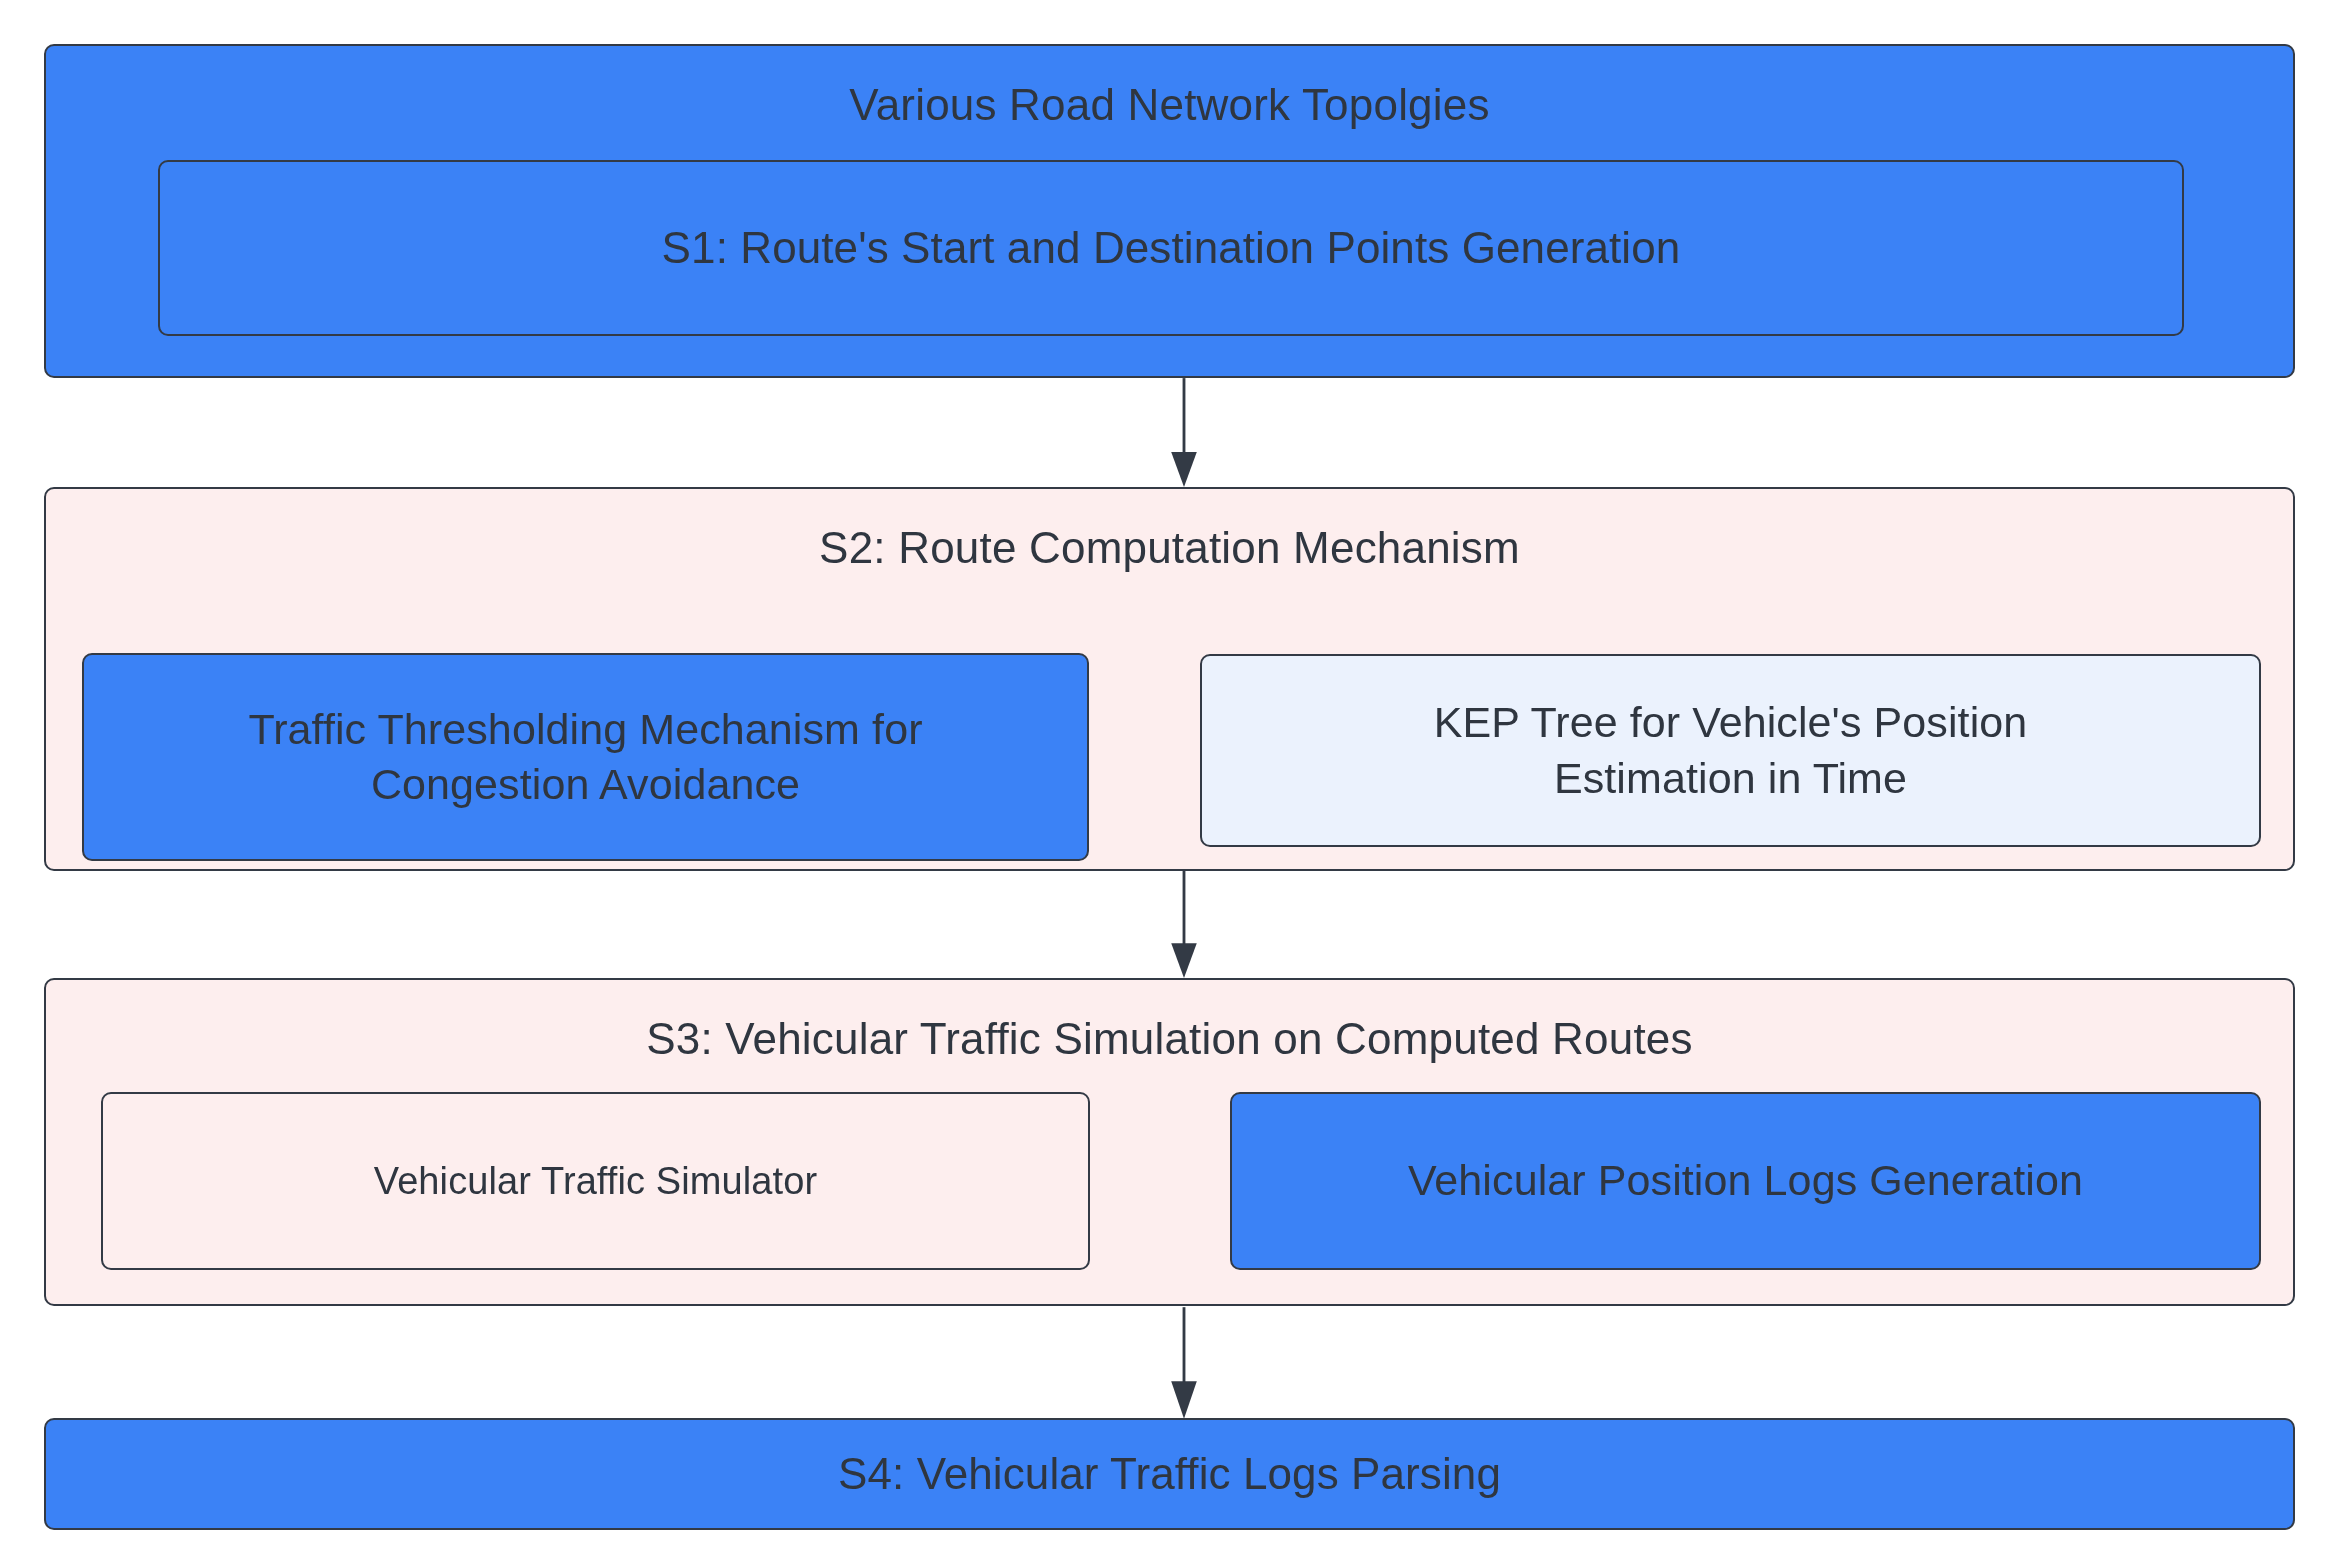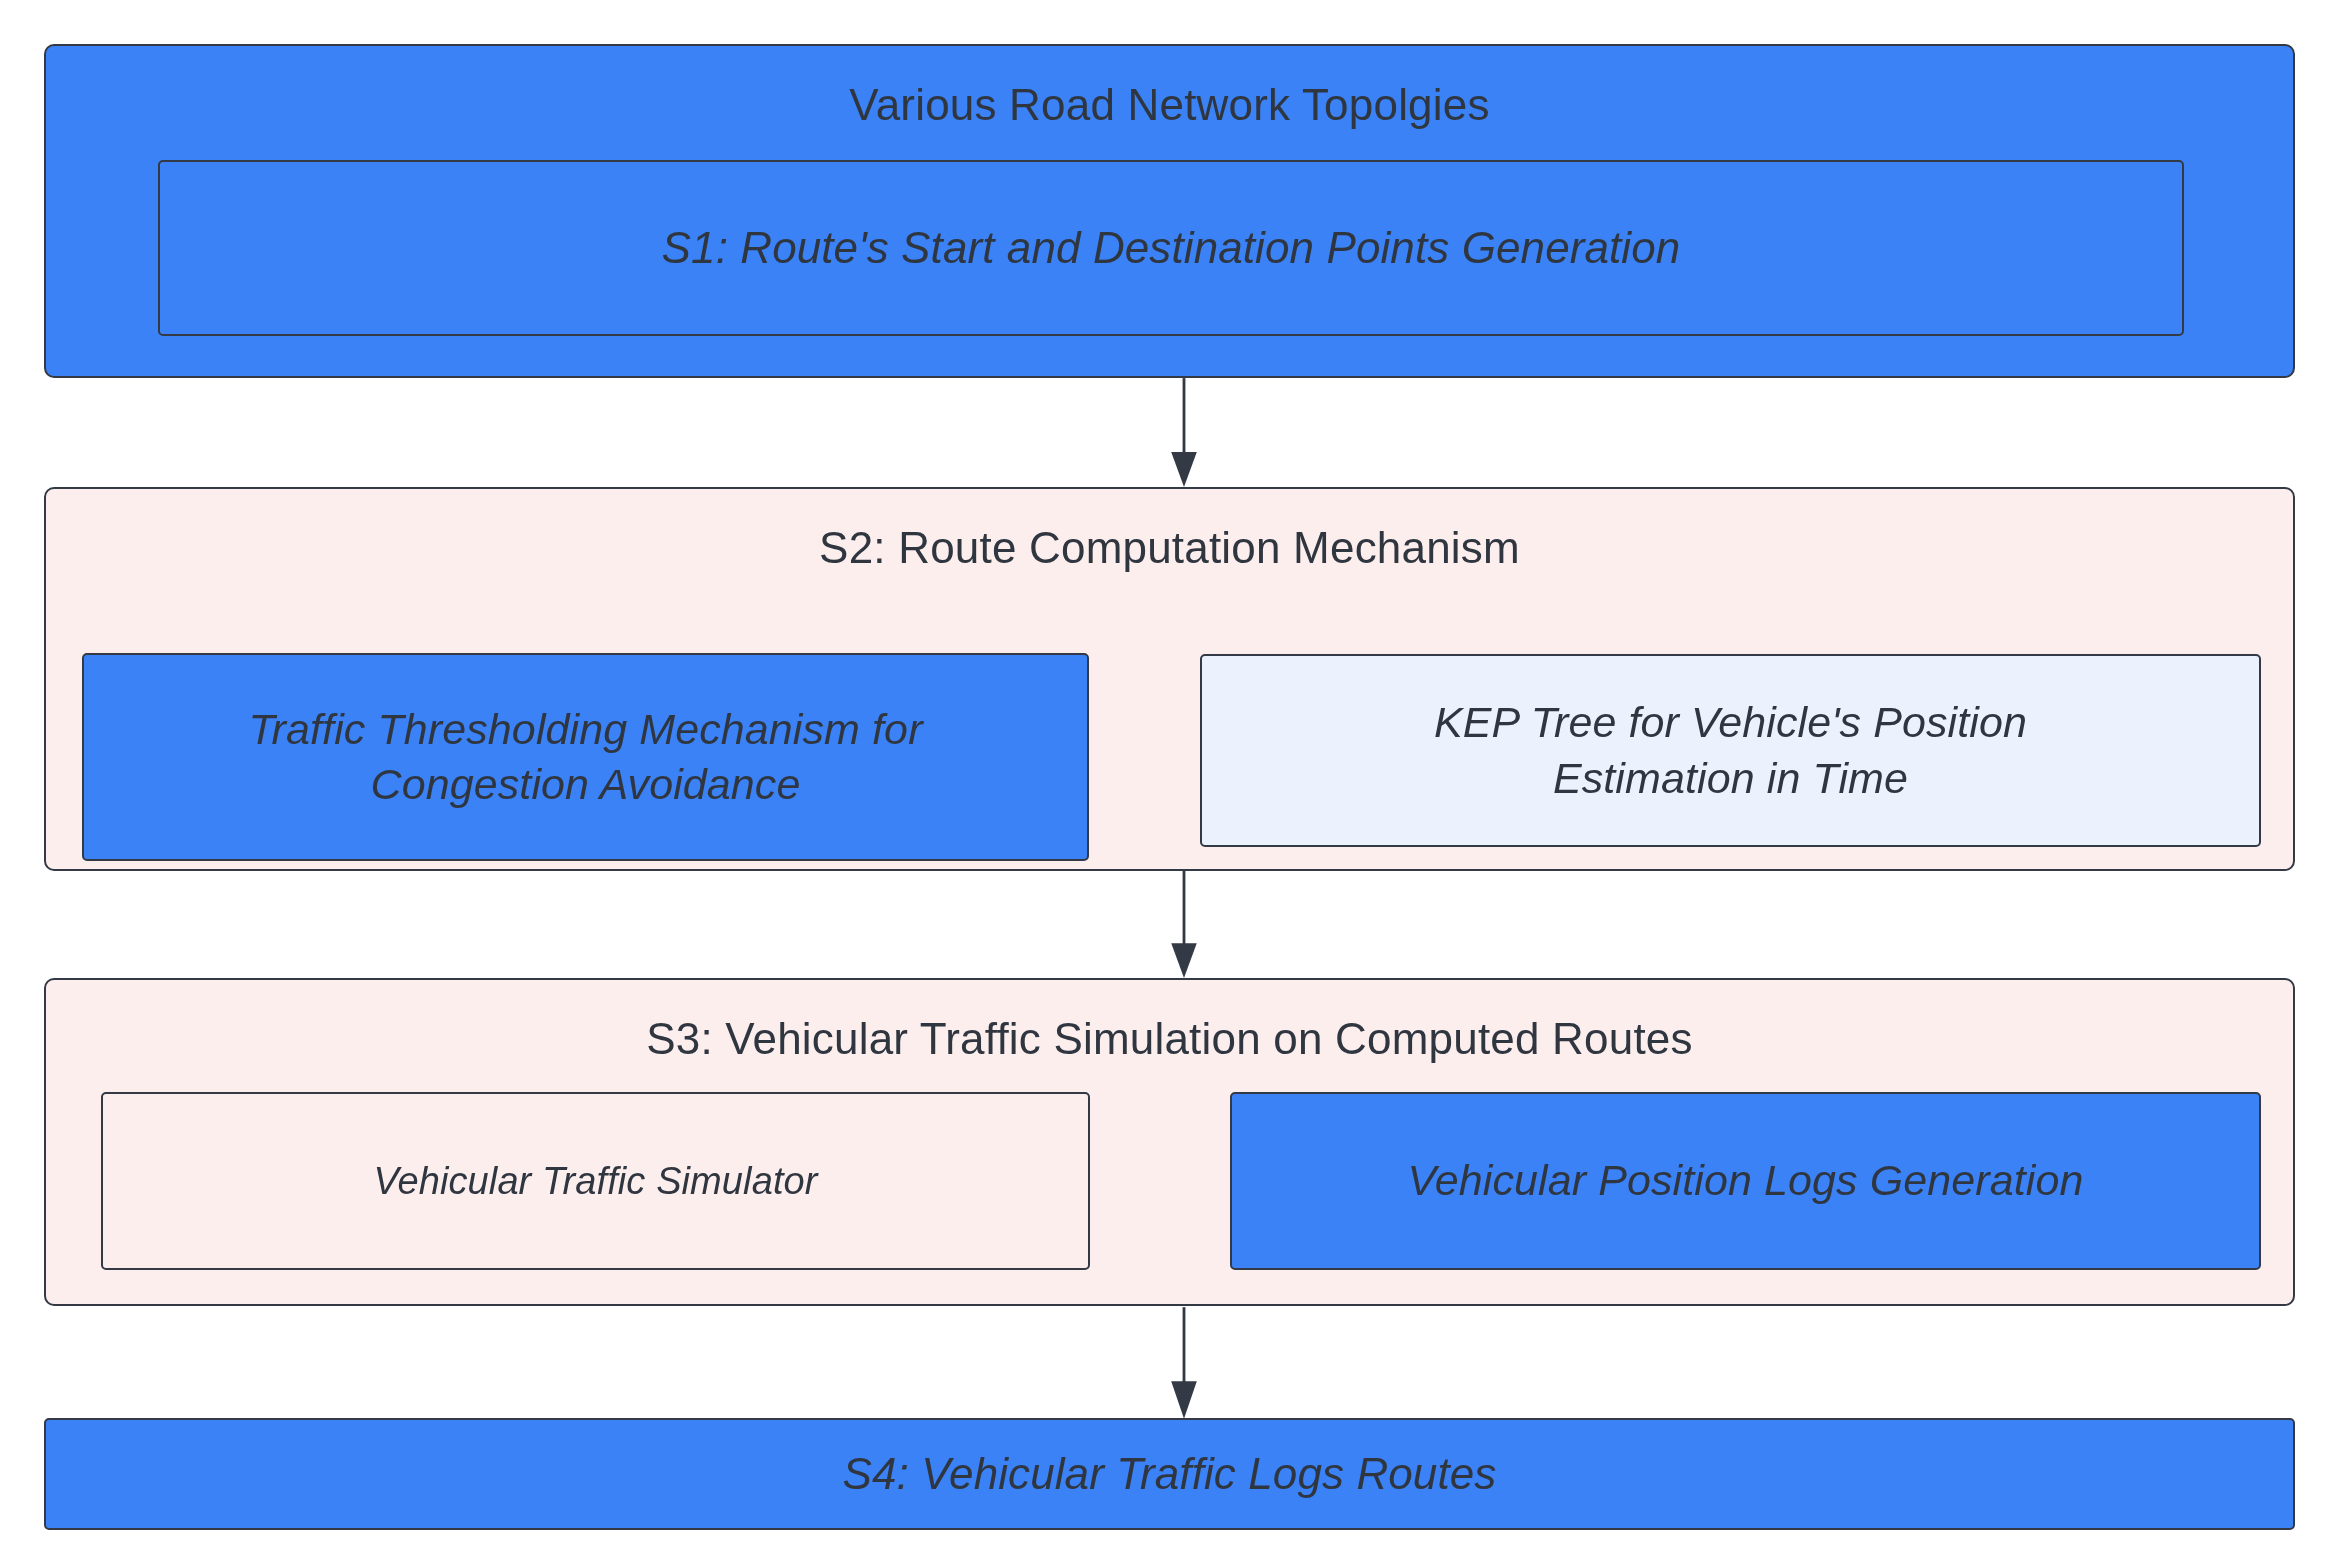--- a/index.html
+++ b/index.html
@@ -16,30 +16,29 @@
     height: 1563px;
     background: #ffffff;
     overflow: hidden;
   }
 
   
   .node {
     position: absolute;
     box-sizing: border-box;
     border: 2.1px solid #333a45;
-    border-radius: 5px;
+    border-radius: 10px;
     display: flex;
     align-items: center;
     justify-content: center;
     text-align: center;
     color: #2f3640;
     line-height: 1.28;
     white-space: pre-line;
     letter-spacing: 0.1px;
-    font-style: italic;
   }
   .fill-green { background: #3b82f6; }
   .fill-pink  { background: #fdeeee; }
   .fill-blue  { background: #ebf2fd; }
 
   
   .container {
     position: absolute;
     box-sizing: border-box;
     border: 2.1px solid #333a45;
@@ -101,16 +100,16 @@
     <div class="container-title" style="top:34px;">S3: Vehicular Traffic Simulation on Computed Routes</div>
     <div class="node fill-pink" style="left:55px; top:112px; width:989px; height:178px; font-size:38px;">Vehicular Traffic Simulator</div>
     <div class="node fill-green" style="left:1184px; top:112px; width:1031px; height:178px; font-size:43px;">Vehicular Position Logs Generation</div>
   </div>
 
   <svg class="arrow" style="left:1152px; top:1307px; width:64px; height:112px;" viewBox="0 0 90 157">
     <line x1="45" y1="0" x2="45" y2="110"></line>
     <polygon points="27,104 63,104 45,157"></polygon>
   </svg>
 
-  <div class="node fill-green" style="left:44px; top:1418px; width:2251px; height:112px; font-size:44px;">S4: Vehicular Traffic Logs Routes</div>
+  <div class="node fill-green" style="left:44px; top:1418px; width:2251px; height:112px; font-size:44px;">S4: Vehicular Traffic Logs Parsing</div>
 
 </div>
 
 
 </body></html>

